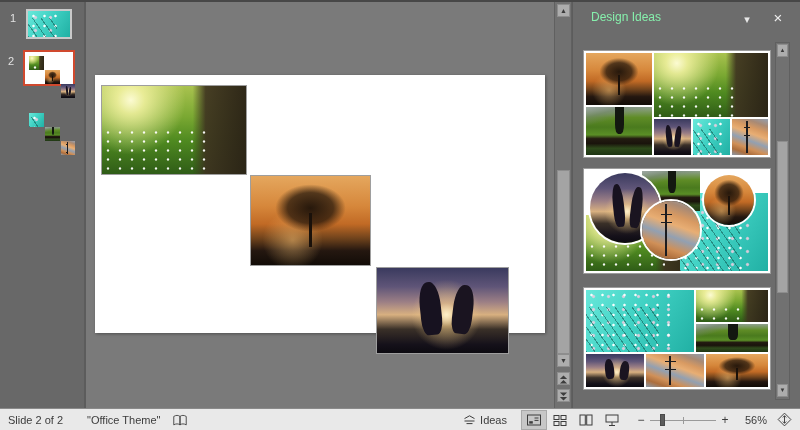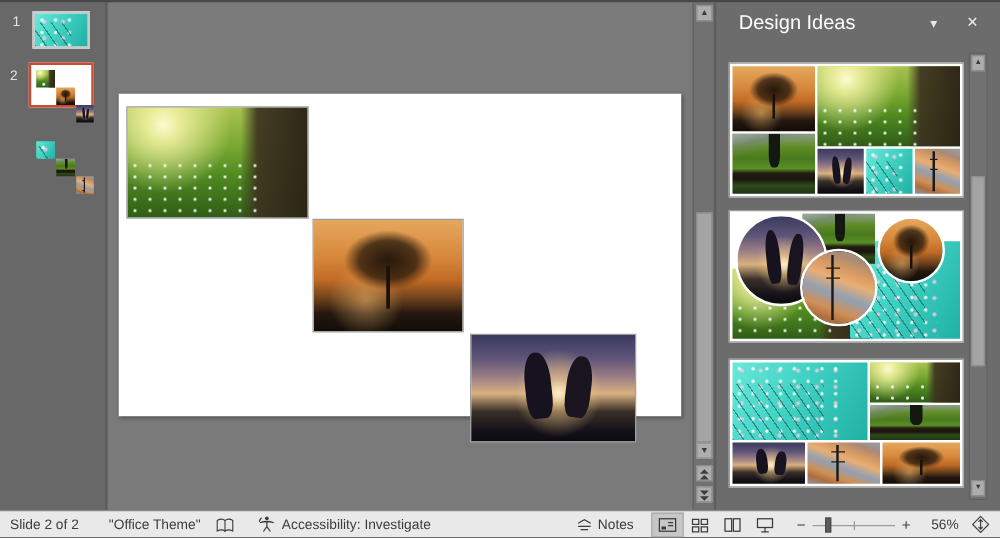--- a/index.html
+++ b/index.html
@@ -80,21 +80,21 @@
           box-sizing:border-box;color:#3a3a3a;font-size:7px;line-height:11px;text-align:center;cursor:pointer;}
   .sb-up{top:2px;} .sb-down{top:352px;}
   .sb-thumb{position:absolute;left:2px;top:168px;width:13px;height:184px;background:#a4a4a4;
             border:1px solid #8d8d8d;box-sizing:border-box;cursor:grab;}
   .sb-prev{top:370px;} .sb-next{top:387px;}
   .sb-btn svg{display:block;margin:2px auto 0;}
 
   
   .panel{position:absolute;left:572px;top:2px;width:228px;height:406px;background:#6c6c6c;
          border-left:1px solid #5c5c5c;box-sizing:border-box;}
-  .panel-title{position:absolute;left:18px;top:8px;font-size:16px;color:#ffffff;font-weight:400;}
+  .panel-title{position:absolute;left:18px;top:8px;font-size:12px;color:#86efac;font-weight:400;}
   .panel-caret{position:absolute;left:164px;top:8px;width:20px;height:18px;color:#e8e8e8;font-size:11px;
                text-align:center;line-height:18px;cursor:pointer;}
   .panel-close{position:absolute;left:194px;top:5px;width:22px;height:22px;color:#efefef;font-size:15px;
                text-align:center;line-height:22px;cursor:pointer;}
   .card{position:absolute;left:10px;width:188px;background:#fff;border:1px solid #9c9c9c;
         box-sizing:border-box;cursor:pointer;}
   .card1{top:48px;height:108px;} .card2{top:166px;height:106px;} .card3{top:285px;height:103px;}
   .tile{position:absolute;box-sizing:border-box;}
   
   .c1a{left:2px;top:2px;width:66px;height:52px;}
@@ -245,36 +245,28 @@
   </aside>
 
   <footer class="status">
     <span class="st st-slide">Slide 2 of 2</span>
     <span class="st st-theme">"Office Theme"</span>
     <span class="st st-book">
       <svg width="16" height="14" viewBox="0 0 18 14">
           <path d="M2 3 C4.5 1.4 7 1.4 9 3 L9 12.5 C7 11 4.5 11 2 12.5 Z M9 3 C11 1.4 13.5 1.4 16 3 L16 12.5 C13.5 11 11 11 9 12.5 Z"></path>
         </svg>
     </span>
-    <span class="st st-access">
-      <svg width="15" height="15" viewBox="0 0 15 15">
-          <circle class="fill" cx="7.5" cy="2.6" r="1.5"></circle>
-          <path d="M2 6.2 Q7.5 4.2 13 6.2 M7.5 5.6 L7.5 9.3 M7.5 9.3 L4.7 13.2 M7.5 9.3 L10.3 13.2"></path>
-          <path d="M3.2 2.2 A6 6 0 0 0 1.4 5.4"></path>
-        </svg>
-      <span>Accessibility: Investigate</span>
-    </span>
 
     <div class="right-group">
       <span class="st st-notes">
         <svg width="13" height="12" viewBox="0 0 13 12">
             <path d="M1.5 4.6 L6.5 1.8 L11.5 4.6"></path>
             <path d="M1.5 7 L11.5 7 M3.5 9.6 L9.5 9.6"></path>
           </svg>
-        <span>Notes</span>
+        <span>Ideas</span>
       </span>
 
       <span class="viewbtn pressed">
         <svg width="16" height="14" viewBox="0 0 16 14">
             <rect x="1.5" y="2" width="13" height="10"></rect>
             <rect class="fill" x="3.2" y="8.2" width="3.6" height="2.4"></rect>
             <path d="M8.5 5 L12.5 5 M8.5 7.4 L12.5 7.4"></path>
           </svg>
       </span>
       <span class="viewbtn">

